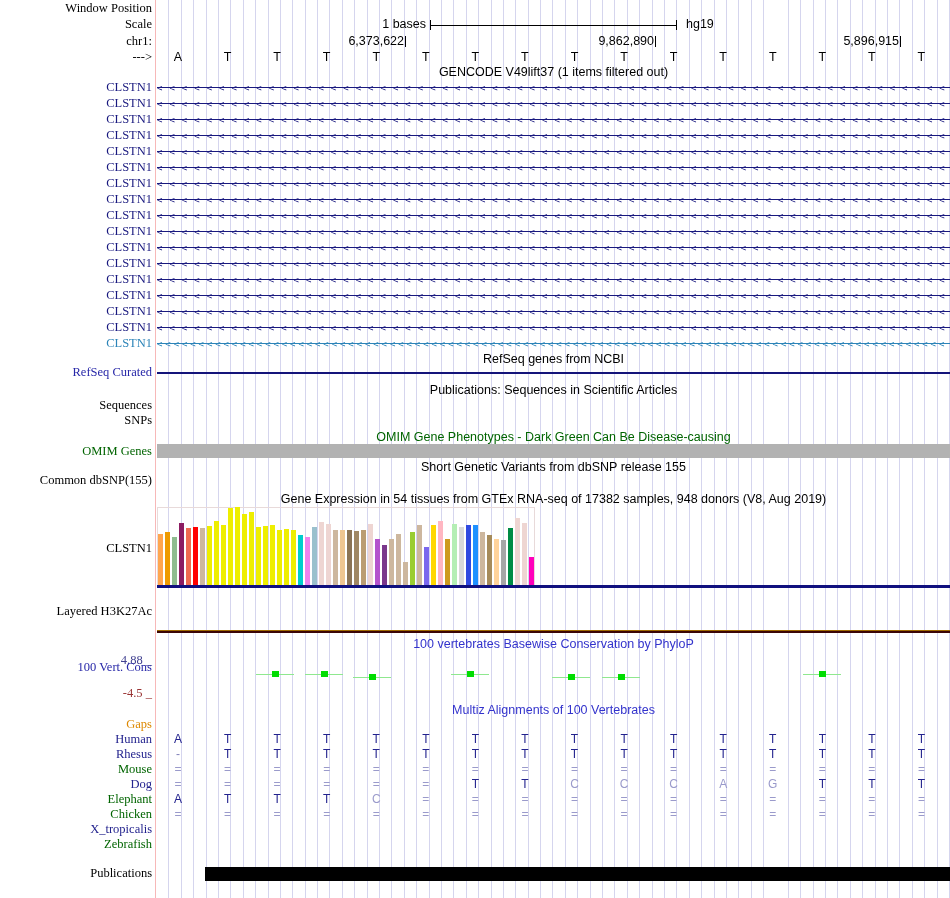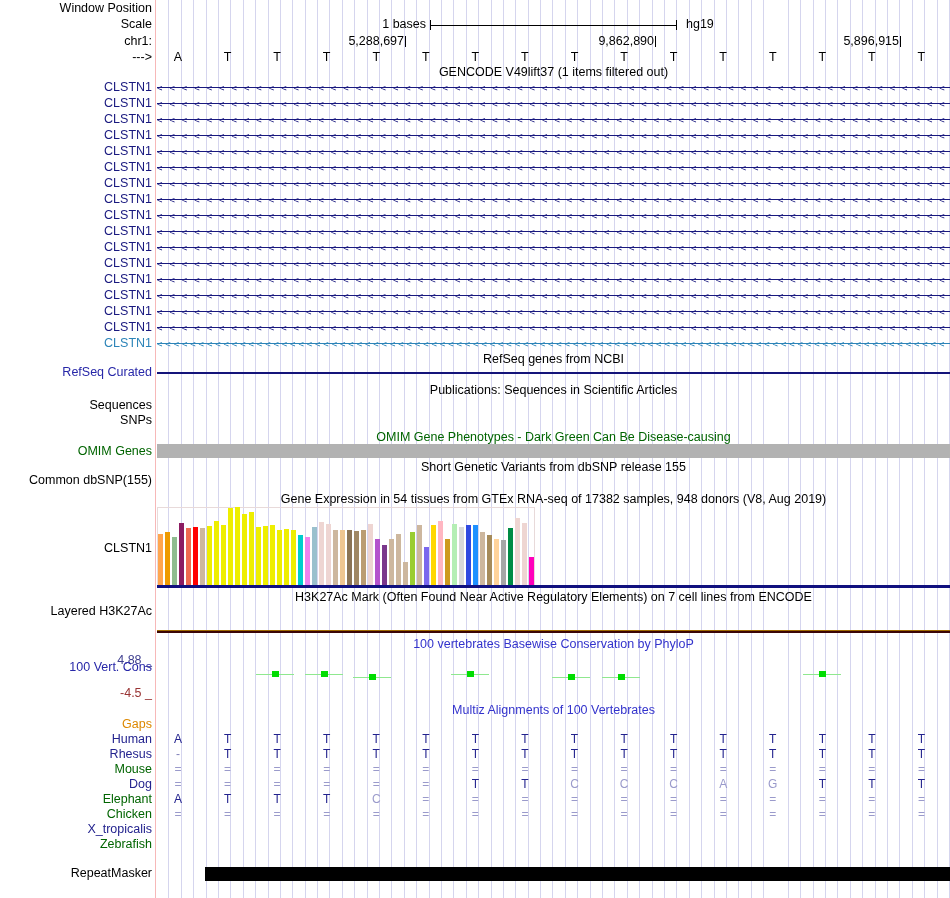--- a/index.html
+++ b/index.html
@@ -1,18 +1,18 @@
 <!DOCTYPE html>
 <html><head>
 <meta charset="utf-8">
 <style>
   html,body{margin:0;padding:0;background:#fff;}
   #screen{position:relative;width:950px;height:898px;background:#fff;overflow:hidden;
           font-family:"Liberation Sans",sans-serif;}
-  .lbl{position:absolute;right:798px;white-space:nowrap;font-size:12.5px;line-height:13px;color:#000;text-align:left;}
+  .lbl{position:absolute;right:798px;white-space:nowrap;font-size:12.5px;line-height:13px;color:#000;text-align:left;font-family:Liberation Serif, serif;}
   .title{position:absolute;left:157px;width:793px;text-align:center;font-size:12.5px;line-height:13px;color:#000;white-space:nowrap;}
   .c-blue{color:#2727A8;} .c-titleblue{color:#3333CC;} .c-green{color:#006400;}
   .c-orange{color:#DD8800;} .c-navy{color:#23238E;} .c-max{color:#404090;} .c-min{color:#993333;}
   .grid{position:absolute;left:157px;top:0;width:793px;height:898px;
         background:repeating-linear-gradient(to right,transparent 0 11.39px,#d5d5ee 11.39px 12.39px);}
   .pinkline{position:absolute;left:155px;top:0;width:1px;height:898px;background:#f7b8b8;}
   .hrule{position:absolute;background:#000;}
   .generow{position:absolute;left:157px;width:793px;height:8px;overflow:hidden;}
   .generow .chev{position:absolute;left:0;top:0;width:100%;height:8px;
         font-family:"DejaVu Sans Mono",monospace;font-size:9px;line-height:8px;overflow:hidden;white-space:nowrap;}
@@ -38,21 +38,21 @@
 
   <div class="lbl" style="top:18px">Scale</div>
   <div style="position:absolute;top:18px;right:524px;font-size:12.5px;line-height:13px">1 bases</div>
   <div class="hrule" style="left:430px;top:25px;width:246px;height:1px"></div>
   <div class="tickv" style="left:430px;top:20px;height:10px"></div>
   <div class="tickv" style="left:676px;top:20px;height:10px"></div>
   <div style="position:absolute;left:686px;top:18px;font-size:12.5px;line-height:13px">hg19</div>
 
   <div class="lbl" style="top:35px">chr1:</div>
   <div id="pos-ticks">
-      <div style="position: absolute; top: 35px; right: 546px; font-size: 12.5px; line-height: 13px; white-space: nowrap;">5,288,697</div>
+      <div style="position: absolute; top: 35px; right: 546px; font-size: 12.5px; line-height: 13px; white-space: nowrap;">6,373,622</div>
       <div class="tickv" style="left: 405px; top: 36px; height: 11px;"></div>
       <div style="position: absolute; top: 35px; right: 296px; font-size: 12.5px; line-height: 13px; white-space: nowrap;">9,862,890</div>
       <div class="tickv" style="left: 655px; top: 36px; height: 11px;"></div>
       <div style="position: absolute; top: 35px; right: 51px; font-size: 12.5px; line-height: 13px; white-space: nowrap;">5,896,915</div>
       <div class="tickv" style="left: 900px; top: 36px; height: 11px;"></div>
     </div>
 
   <div class="lbl" style="top:51px">---&gt;</div>
   <div id="base-row">
       <div class="base" style="left: 178px; top: 51px;">A</div>
@@ -216,21 +216,20 @@
       <div class="bar" style="left: 486.5px; top: 535px; height: 50px; background: rgb(166, 139, 91);"></div>
       <div class="bar" style="left: 493.5px; top: 539px; height: 46px; background: rgb(255, 211, 155);"></div>
       <div class="bar" style="left: 500.5px; top: 540px; height: 45px; background: rgb(166, 166, 166);"></div>
       <div class="bar" style="left: 507.5px; top: 528px; height: 57px; background: rgb(0, 139, 69);"></div>
       <div class="bar" style="left: 514.5px; top: 518px; height: 67px; background: rgb(238, 213, 210);"></div>
       <div class="bar" style="left: 521.5px; top: 523px; height: 62px; background: rgb(238, 213, 210);"></div>
       <div class="bar" style="left: 528.5px; top: 557px; height: 28px; background: rgb(255, 0, 187);"></div>
     </div>
   <div style="position:absolute;left:157px;top:585px;width:793px;height:3px;background:#10107E"></div>
 
-  <div class="title" style="top:591px">H3K27Ac Mark (Often Found Near Active Regulatory Elements) on 7 cell lines from ENCODE</div>
   <div class="lbl" style="top:605px">Layered H3K27Ac</div>
   <div style="position:absolute;left:157px;top:630px;width:793px;height:1px;background:#A06A00"></div>
   <div style="position:absolute;left:157px;top:631px;width:793px;height:2px;background:#3A0505"></div>
 
   <div class="lbl c-max" style="top:654px">4.88 _</div>
   <div class="title c-titleblue" style="top:638px">100 vertebrates Basewise Conservation by PhyloP</div>
   <div class="lbl c-blue" style="top:661px">100 Vert. Cons</div>
   <div class="lbl c-min" style="top:687px">-4.5 _</div>
   <div id="phylop-marks">
       <div class="consline" style="left: 256px; top: 674px; width: 38px;"></div>
@@ -351,16 +350,16 @@
       <div class="acell a-lite" style="left: 673.625px; top: 808px;">=</div>
       <div class="acell a-lite" style="left: 723.188px; top: 808px;">=</div>
       <div class="acell a-lite" style="left: 772.75px; top: 808px;">=</div>
       <div class="acell a-lite" style="left: 822.312px; top: 808px;">=</div>
       <div class="acell a-lite" style="left: 871.875px; top: 808px;">=</div>
       <div class="acell a-lite" style="left: 921.438px; top: 808px;">=</div>
       <div class="lbl c-navy" style="top: 823px;">X_tropicalis</div>
       <div class="lbl c-green" style="top: 838px;">Zebrafish</div>
     </div>
 
-  <div class="lbl" style="top:867px">RepeatMasker</div>
+  <div class="lbl" style="top:867px">Publications</div>
   <div id="repeat-bar" style="position: absolute; top: 867px; height: 14px; background: rgb(0, 0, 0); left: 205px; width: 745px;"></div>
 
 </div>
 
 </body></html>

